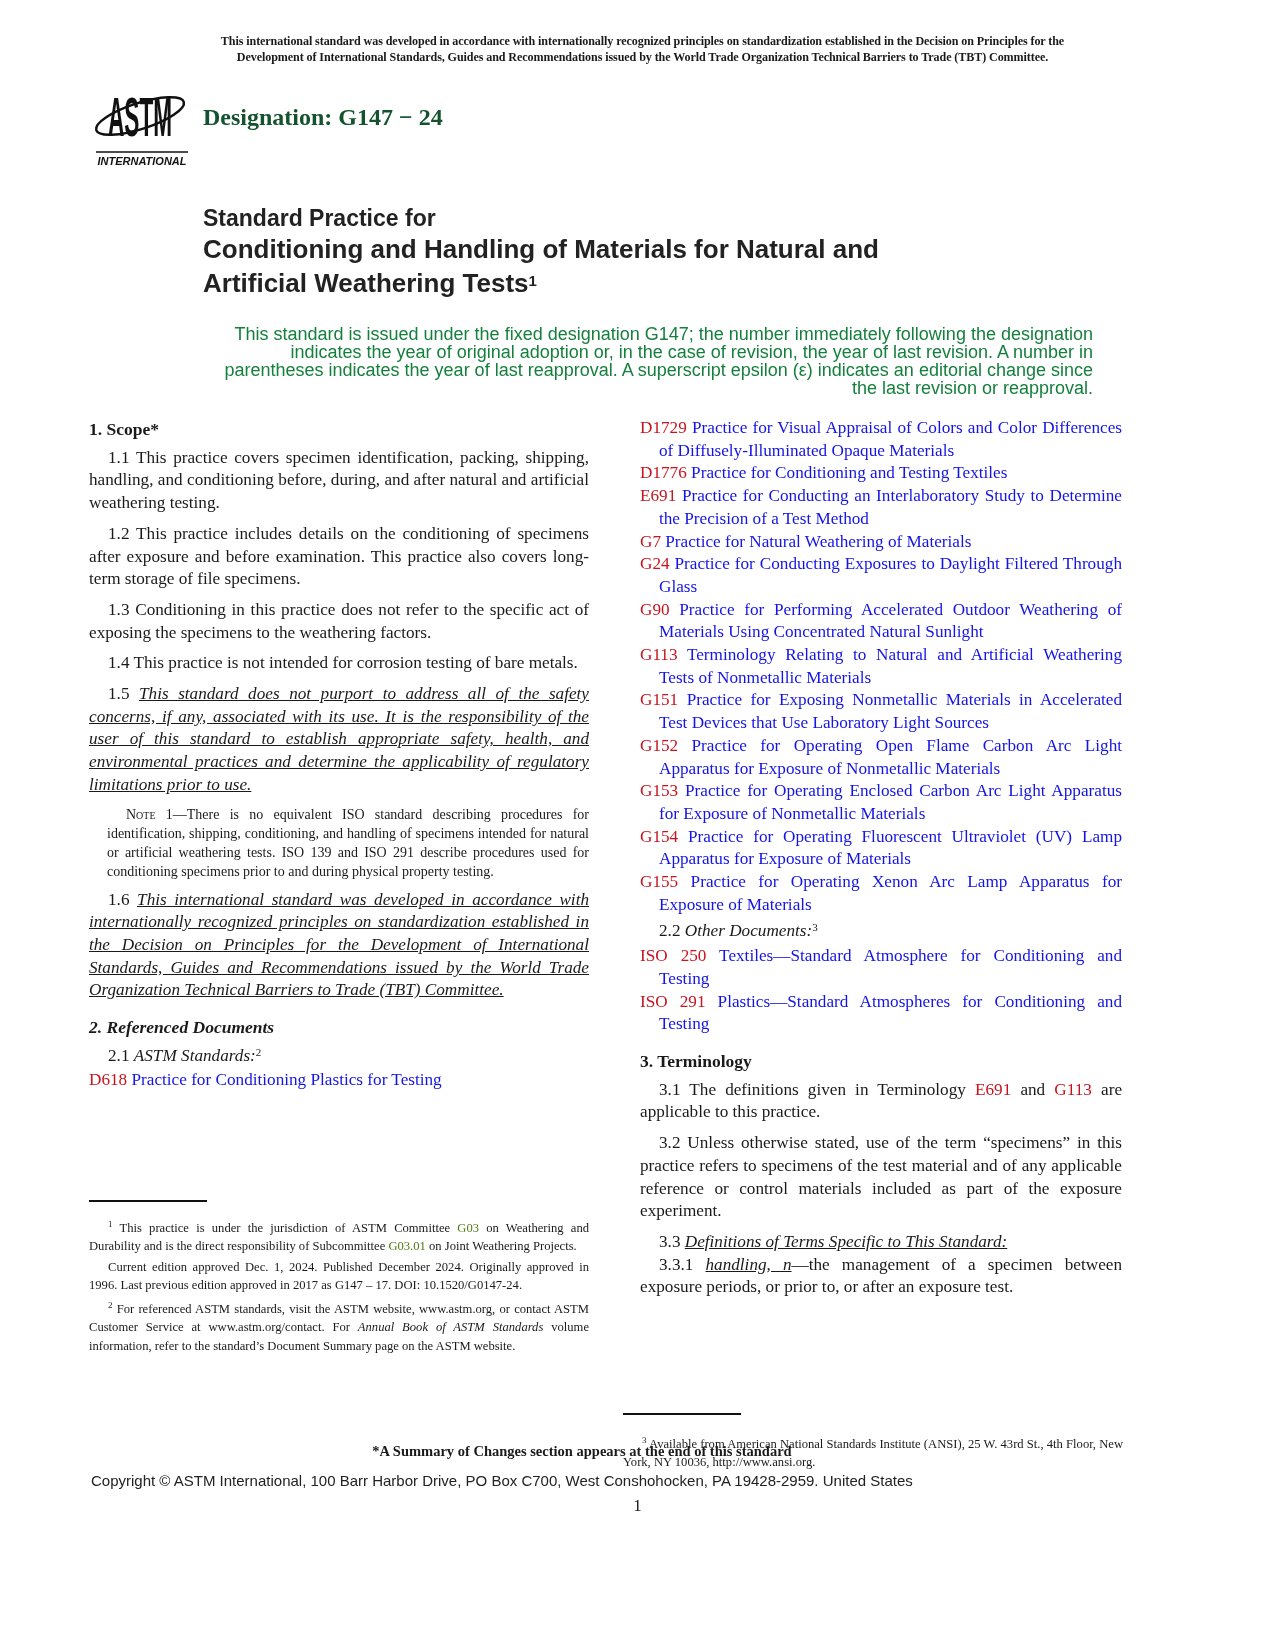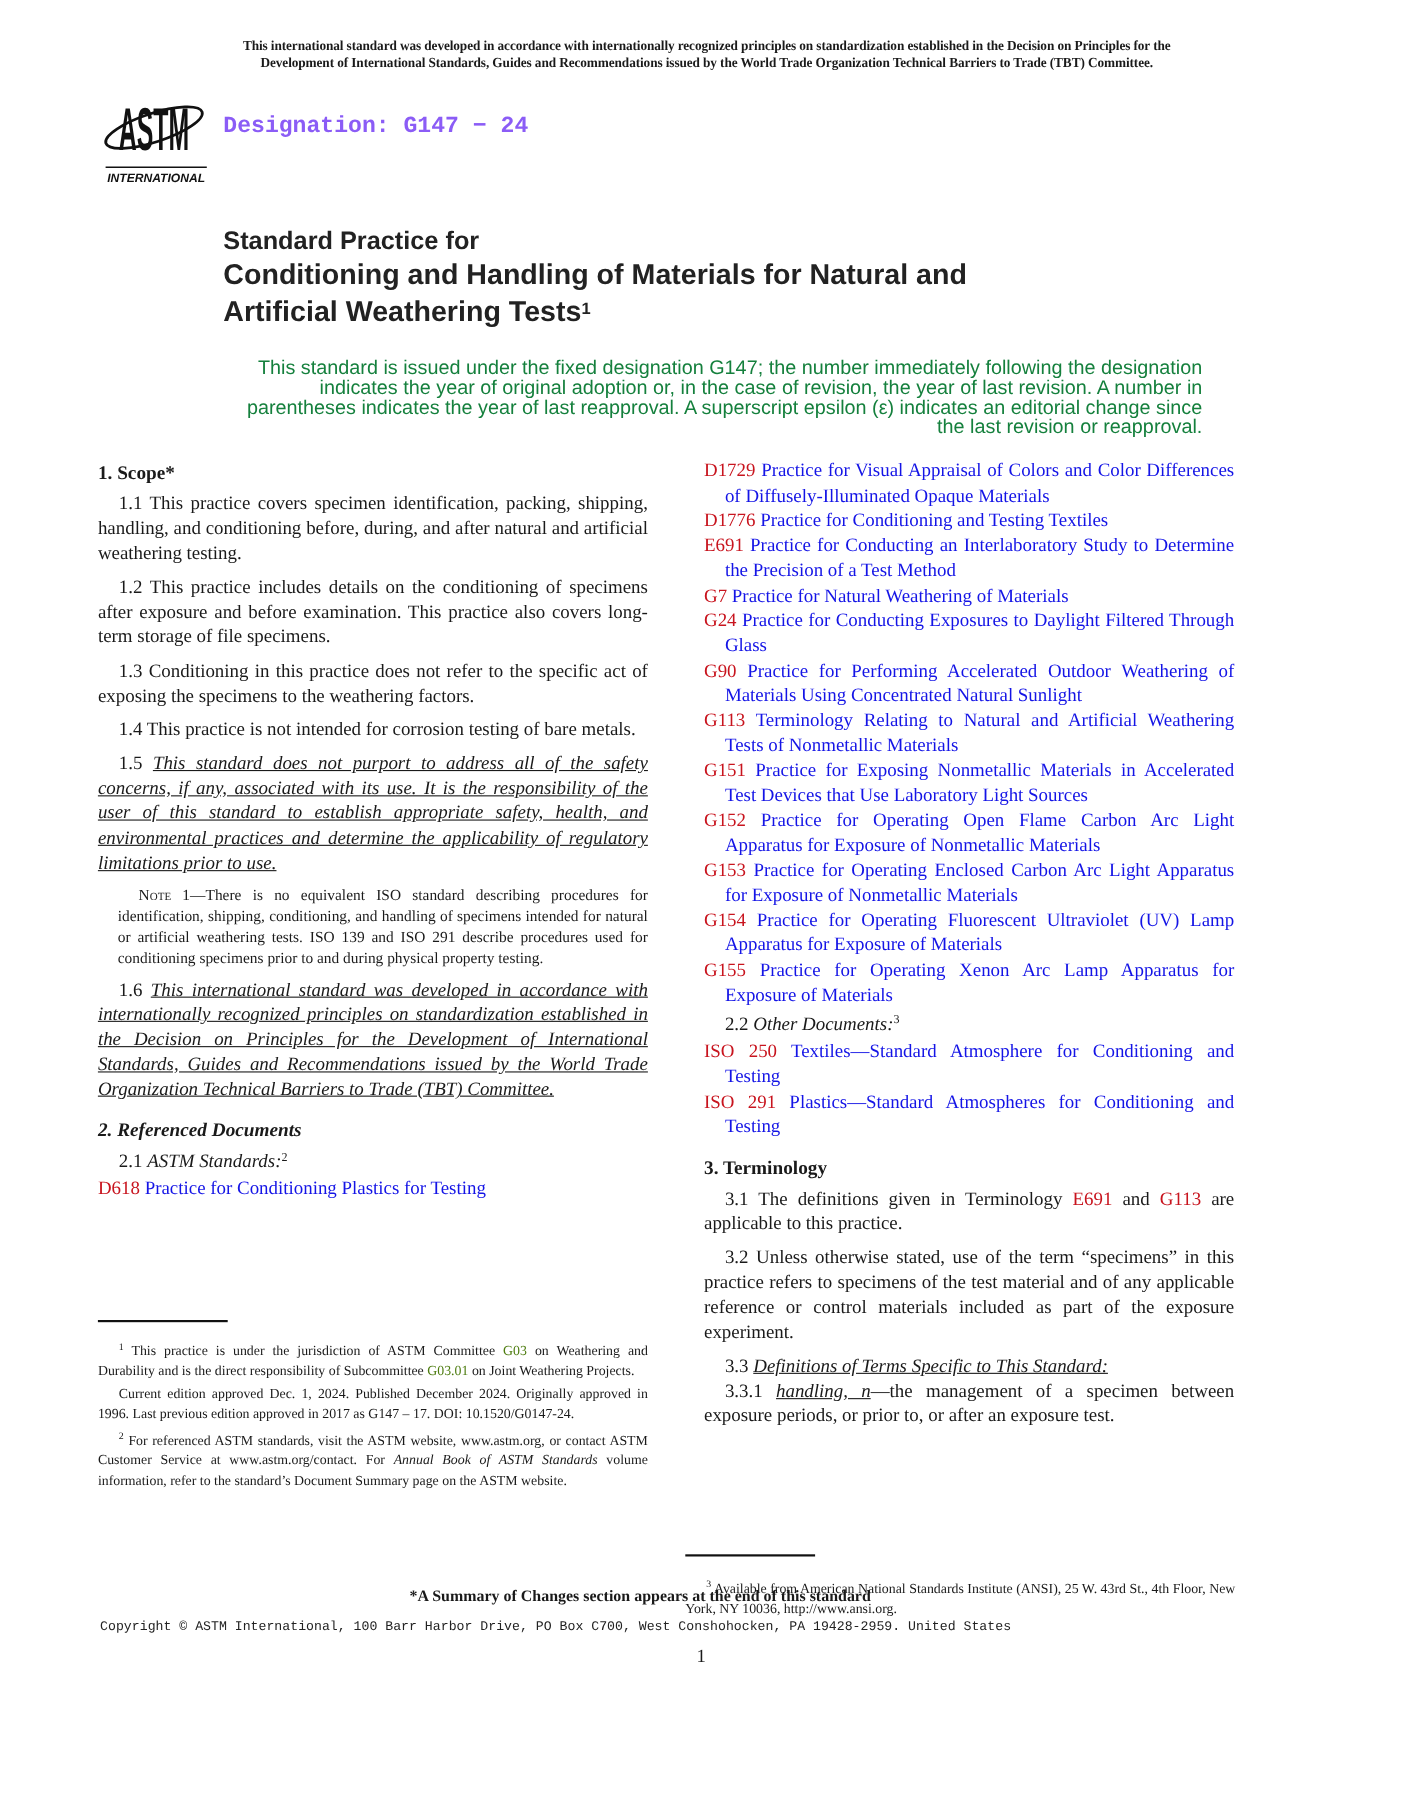--- a/index.html
+++ b/index.html
@@ -2,21 +2,21 @@
 <html><head>
 <meta charset="utf-8">
 <style>
   html, body { margin:0; padding:0; background:#ffffff; }
   body { width:1275px; height:1650px; position:relative; overflow:hidden; color:#1a1a1a;
          font-family:"Liberation Serif", serif; }
   .abs { position:absolute; }
   .top-notice { left:80px; top:33px; width:1125px; text-align:center; font-family:"Liberation Serif", serif;
                 font-weight:bold; font-size:12.6px; line-height:16px; letter-spacing:-0.1px; transform:scaleX(0.96); transform-origin:center top; }
   .logo { left:88px; top:86px; width:104px; height:84px; }
-  .designation { left:203px; top:104px; font-family:Liberation Mono, monospace; font-weight:bold; font-size:21px; color:#8b5cf6; }
+  .designation { left:203px; top:104px; font-family:Liberation Serif, serif; font-weight:bold; font-size:24px; color:#14532d; }
   .title-block { left:203px; top:204px; font-family:"Liberation Sans", sans-serif; font-weight:bold; color:#222; }
   .title-block .l1 { font-size:23px; line-height:28px; }
   .title-block .l2 { font-size:26px; line-height:34px; }
   .title-block sup { font-size:15px; vertical-align:top; position:relative; top:-2px; }
   .issuance { left:203px; top:325px; width:890px; font-family:"Liberation Sans", sans-serif; font-size:18px; line-height:18px; color:#15803d;text-align:right; }
   .col { top:414px; width:500px; font-size:17.2px; line-height:22.7px; }
   .col-left { left:89px; }
   .col-right { left:640px; width:482px; }
   .h { font-weight:bold; font-size:17.5px; margin:4px 0 6px 0; }
   .p { text-align:justify; text-indent:19px; margin:0 0 8px 0; }
@@ -27,21 +27,21 @@
   .ref .code { color:#c8141e; }
   .ref .title { color:#1414e6; }
   .col-right .ref { padding-left:19px; text-indent:-19px; }
   .sub { text-indent:19px; margin:4px 0 2px 0; }
   .red { color:#c8141e; }
   .blue { color:#4d7c0f; }
   .fn-rule { width:118px; height:2px; background:#111; }
   .fn { font-size:12.6px; line-height:18.2px; text-align:justify; text-indent:19px; margin:0 0 2px 0; }
   .fn sup { font-size:9px; }
   .summary { left:0; width:1164px; top:1443px; text-align:center; font-weight:bold; font-size:14.5px; }
-  .copyright { left:91px; top:1472px; font-family:Liberation Mono, monospace; font-size:12px; color:#222; }
+  .copyright { left:91px; top:1472px; font-family:Liberation Sans, sans-serif; font-size:15px; color:#222; }
   .page-num { left:0; width:1275px; top:1496px; text-align:center; font-size:17px; }
   sup.n { font-size:11px; vertical-align:top; position:relative; top:-4px; }
 </style>
 </head>
 <body>
 
 <div class="abs top-notice">
   <div>This international standard was developed in accordance with internationally recognized principles on standardization established in the Decision on Principles for the</div>
   <div>Development of International Standards, Guides and Recommendations issued by the World Trade Organization Technical Barriers to Trade (TBT) Committee.</div>
 </div>

